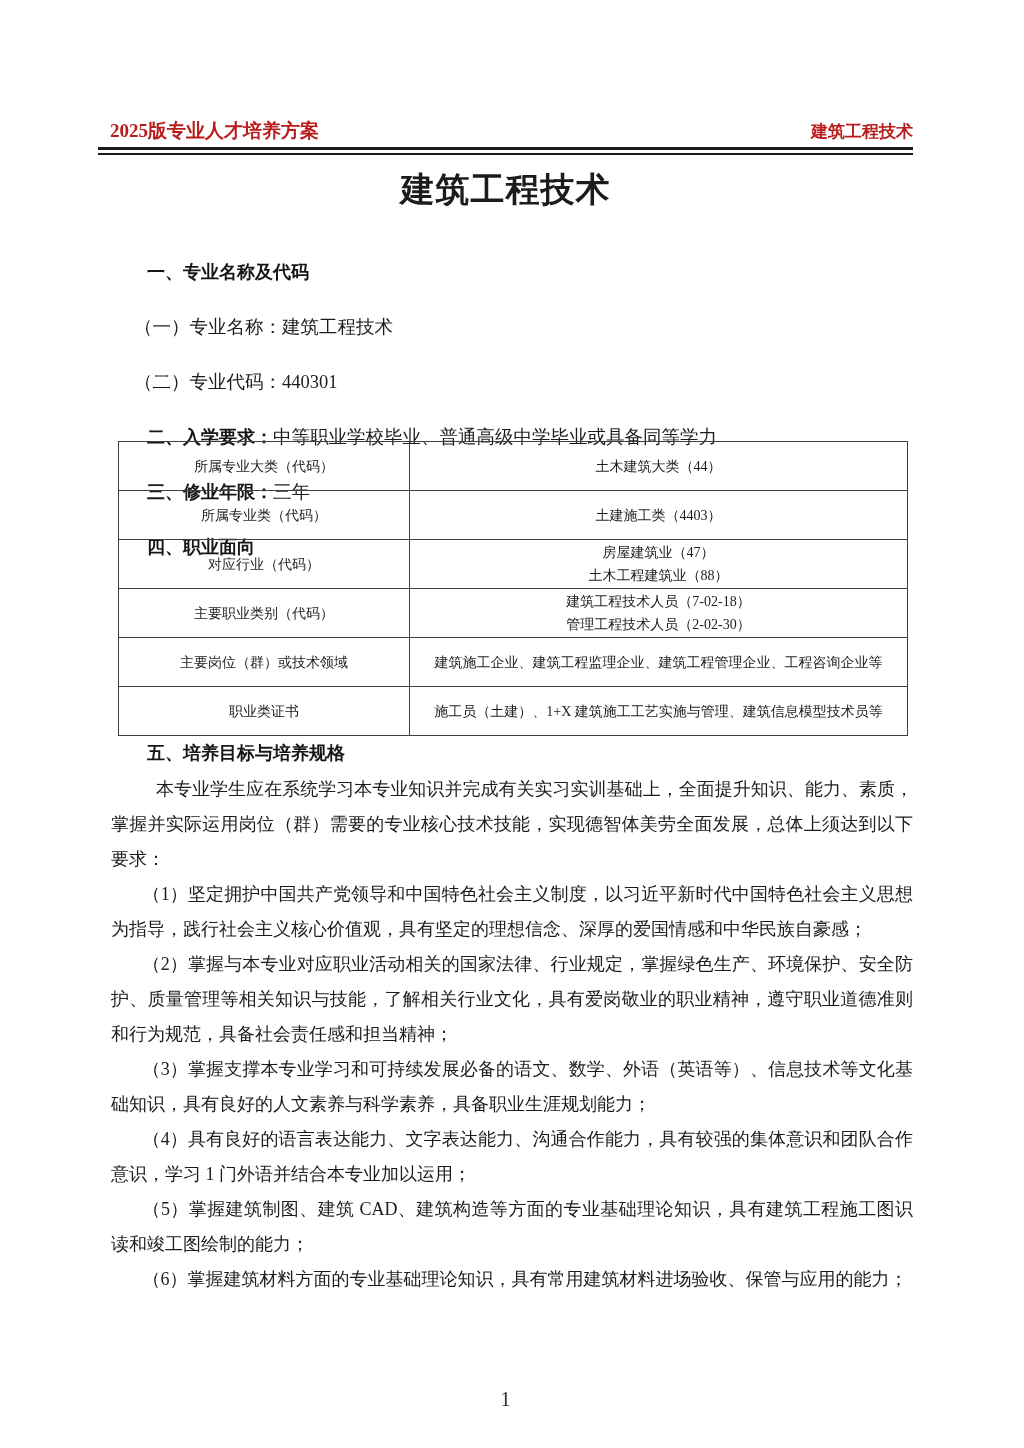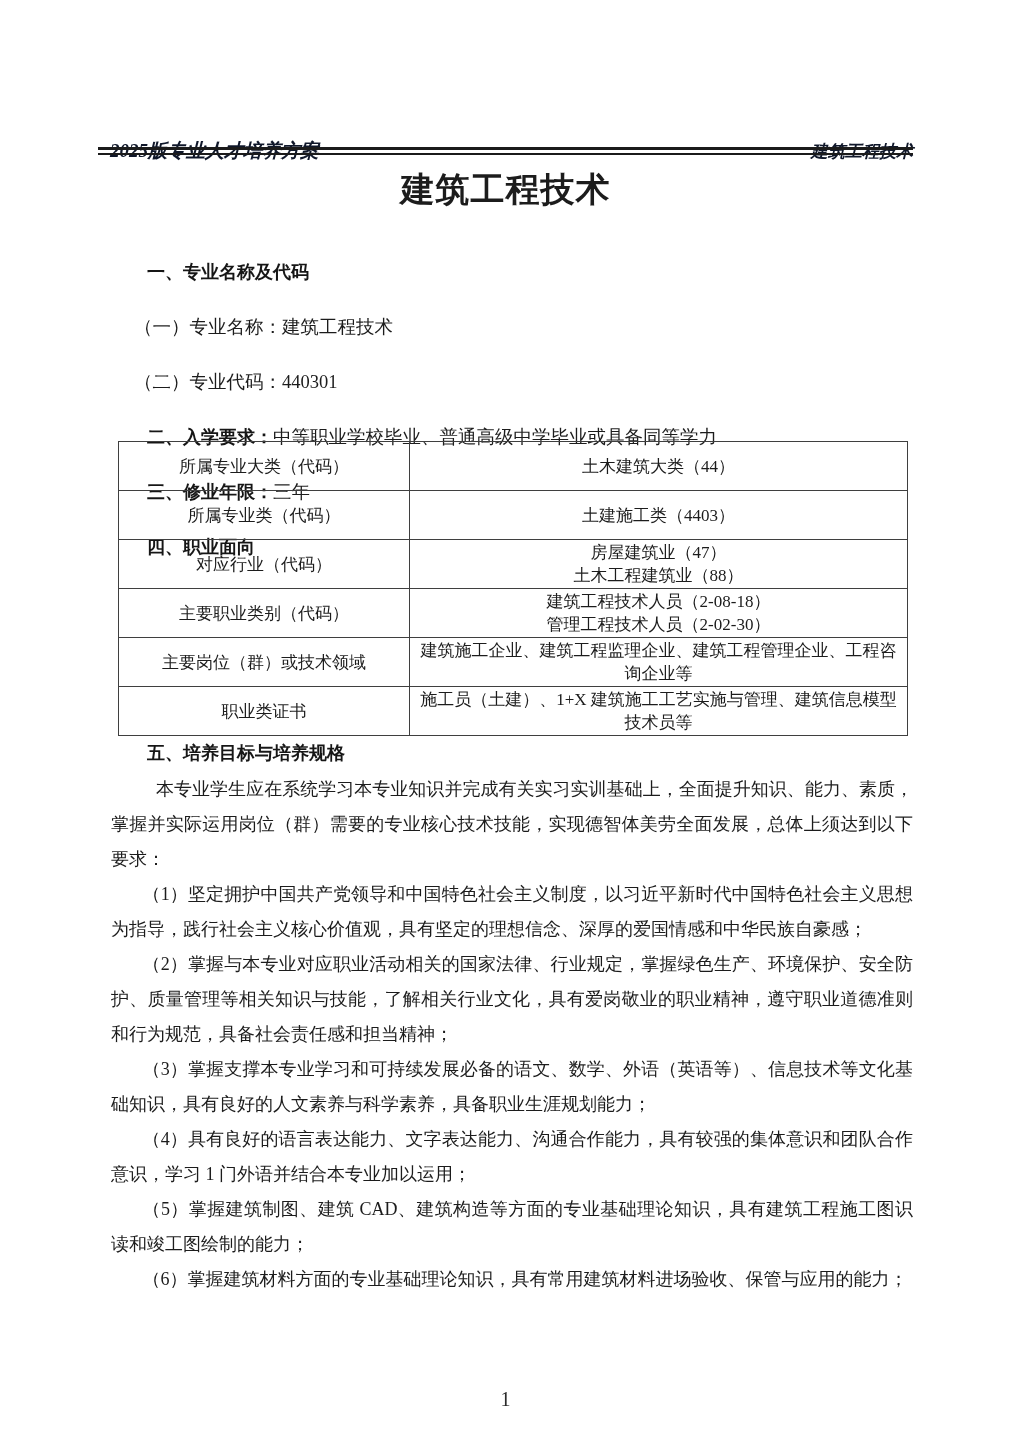--- a/index.html
+++ b/index.html
@@ -23,24 +23,22 @@
   
   .hdr-row {
     position: absolute;
     top: 118px; left: 0; right: 0;
     display: flex;
     justify-content: space-between;
     align-items: baseline;
   }
   .hdr-script {
     font-family: "Liberation Serif", serif;
-    font-style: italic;
     font-weight: 700;
-    color: #0f172a;
-    margin-top: 20px;
+    color: #b91c1c;
   }
   .hdr-left  { font-size: 19px; padding-left: 12px; }
   .hdr-right { font-size: 17px; }
   .hdr-rule { position: absolute; top: 147px; left: 0; right: 0; }
   .hdr-rule .thick { height: 3px; background: #1b1b1b; }
   .hdr-rule .gap   { height: 3px; }
   .hdr-rule .thin  { height: 2px; background: #1b1b1b; }
   
   .doc-title {
     position: absolute;
@@ -75,21 +73,21 @@
     width: 789px;
   }
   table.occ {
     width: 100%;
     border-collapse: collapse;
     table-layout: fixed;
   }
   table.occ td {
     border: 1.5px solid #3f3f3f;
     height: 49px;
-    font-size: 17px;
+    font-size: 14px;
     line-height: 23px;
     text-align: center;
     vertical-align: middle;
     padding: 1px 4px;
     color: #1c1c1c;
   }
   td.tlabel { width: 291px; }
   td.tvalue { width: 498px; }
   
   .s5-head {
@@ -177,21 +175,21 @@
             <tr>
               <td class="tlabel">对应行业（代码）</td>
               <td class="tvalue">
                 <div>房屋建筑业（47）</div>
                 <div>土木工程建筑业（88）</div>
               </td>
             </tr>
             <tr>
               <td class="tlabel">主要职业类别（代码）</td>
               <td class="tvalue">
-                <div>建筑工程技术人员（2-08-18）</div>
+                <div>建筑工程技术人员（7-02-18）</div>
                 <div>管理工程技术人员（2-02-30）</div>
               </td>
             </tr>
             <tr>
               <td class="tlabel">主要岗位（群）或技术领域</td>
               <td class="tvalue">
                 <div>建筑施工企业、建筑工程监理企业、建筑工程管理企业、工程咨询企业等</div>
               </td>
             </tr>
             <tr>

